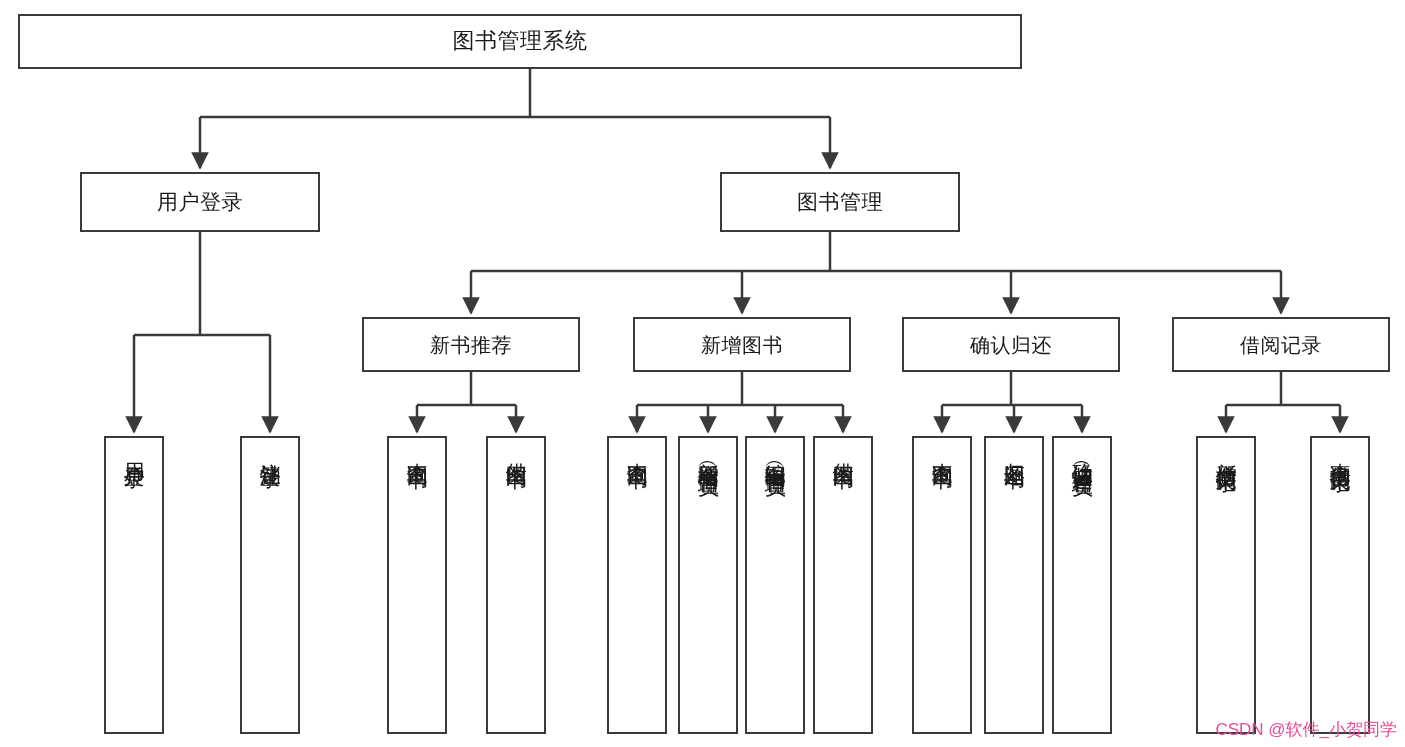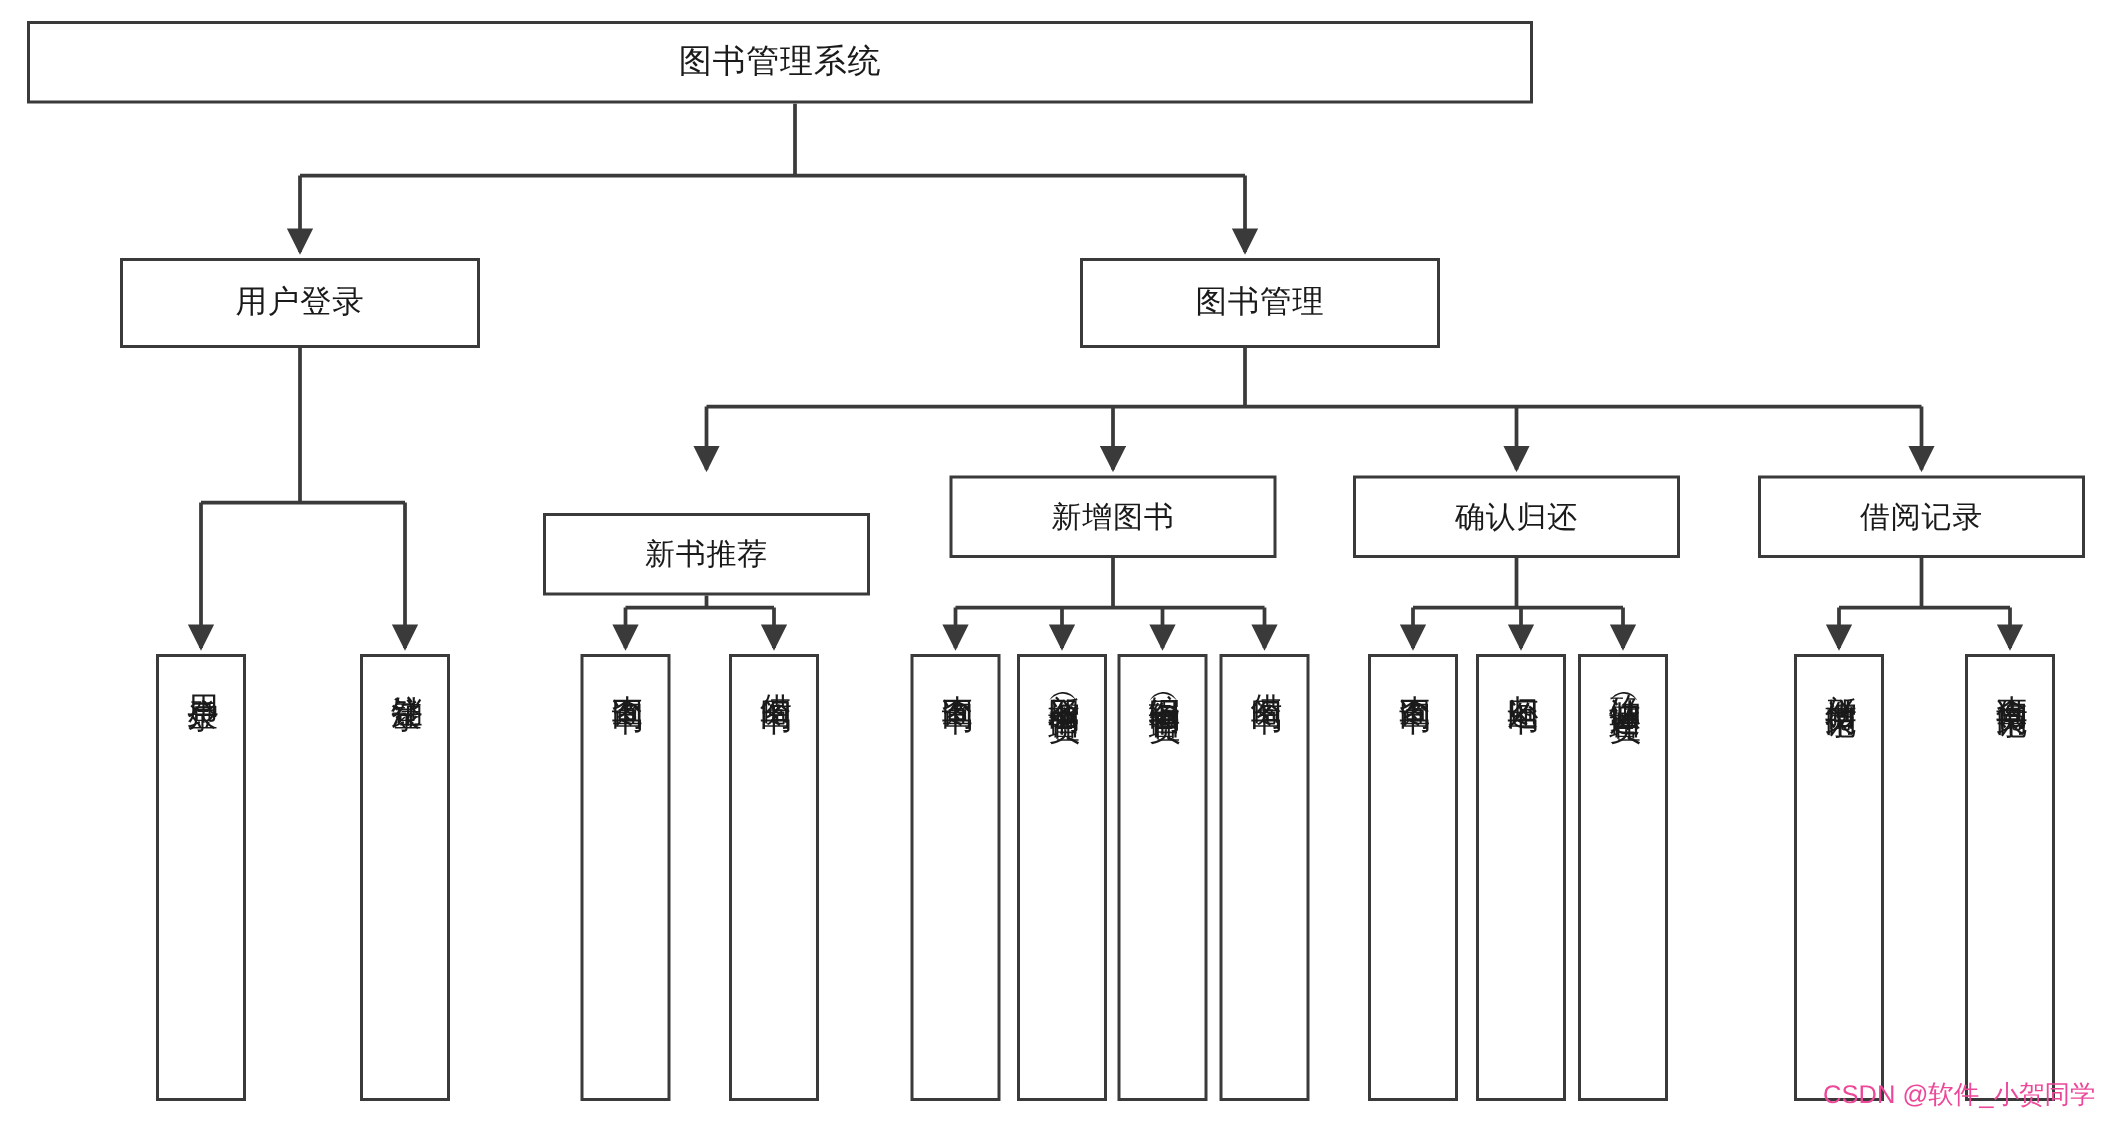--- a/index.html
+++ b/index.html
@@ -124,21 +124,21 @@
 
   <div id="level2-container">
       <div class="node level2" style="left: 80px; top: 172px; width: 240px; height: 60px;">
         <span class="node-label">用户登录</span>
       </div>
       <div class="node level2" style="left: 710px; top: 172px; width: 240px; height: 60px; margin-left: 10px;">
         <span class="node-label">图书管理</span>
       </div>
     </div>
   <div id="level3-container">
-      <div class="node level3" style="left: 362px; top: 317px; width: 218px; height: 55px; margin-top: 25px;">
+      <div class="node level3" style="left: 362px; top: 317px; width: 218px; height: 55px;">
         <span class="node-label">新书推荐</span>
       </div>
       <div class="node level3" style="left: 633px; top: 317px; width: 218px; height: 55px;">
         <span class="node-label">新增图书</span>
       </div>
       <div class="node level3" style="left: 902px; top: 317px; width: 218px; height: 55px;">
         <span class="node-label">确认归还</span>
       </div>
       <div class="node level3" style="left: 1172px; top: 317px; width: 218px; height: 55px;">
         <span class="node-label">借阅记录</span>

